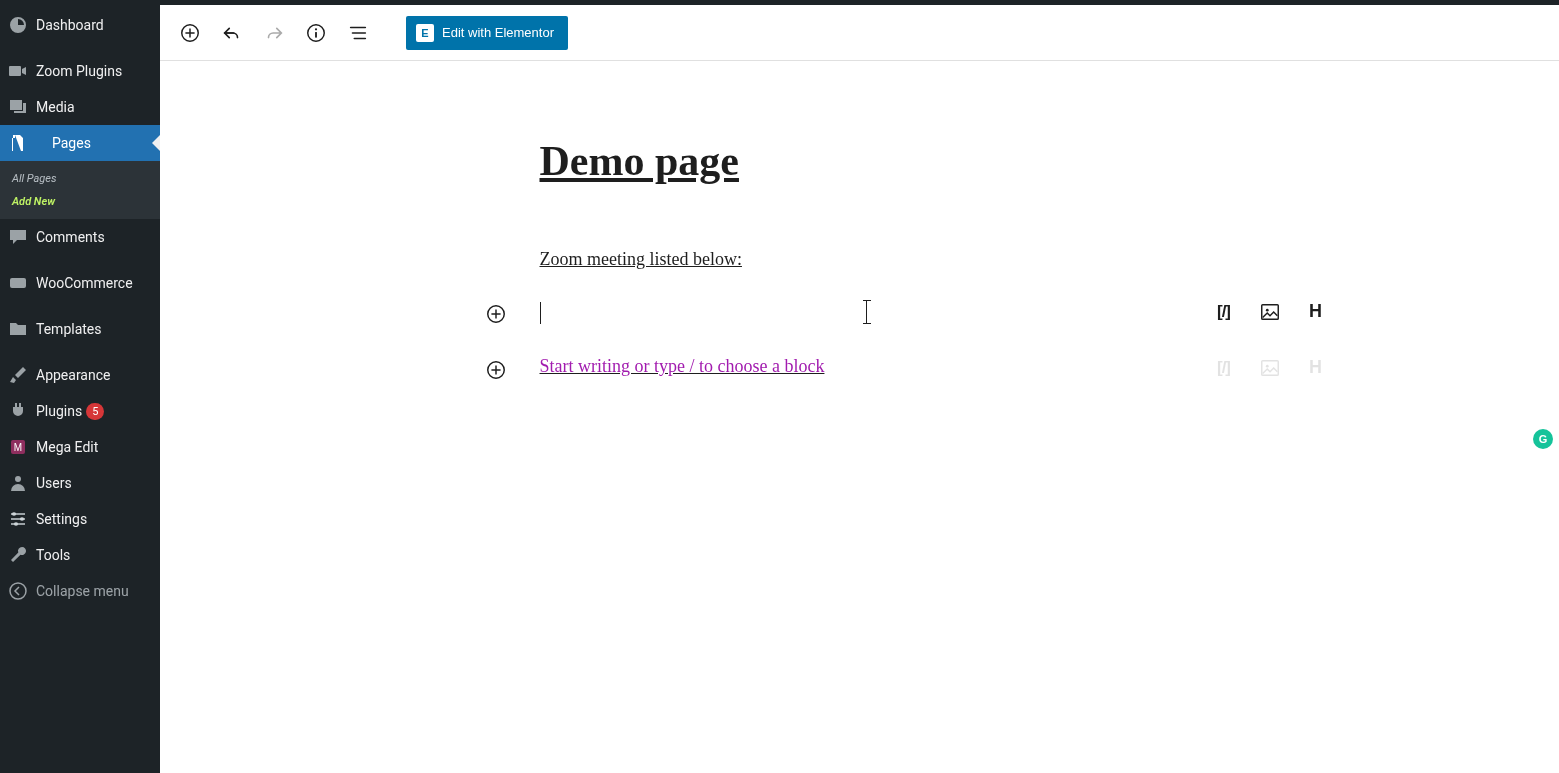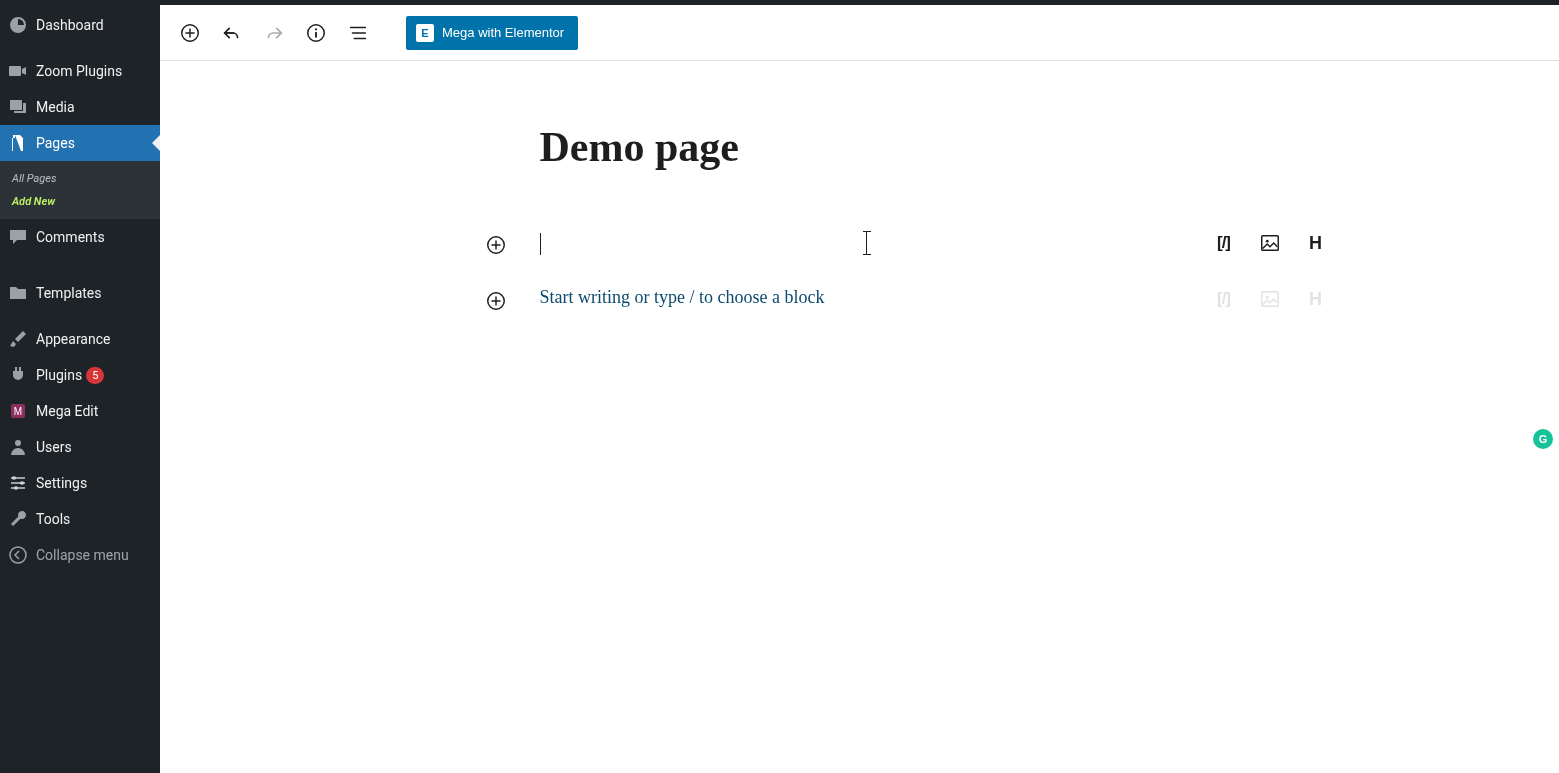--- a/index.html
+++ b/index.html
@@ -32,20 +32,21 @@
     padding: 8px 8px;
     cursor: pointer;
     color: #f0f0f1;
     min-height: 35px;
     position: relative;
   }
   .sidebar-item.first { padding-top: 10px; }
   .sidebar-item.active {
     background: #2271b1;
     color: #fff;
+    gap: 16px;
   }
   .sidebar-item.active::after {
     content: '';
     position: absolute;
     right: 0;
     top: 50%;
     transform: translateY(-50%);
     border: 8px solid transparent;
     border-right-color: #f0f0f1;
   }
@@ -146,23 +147,24 @@
   }
 
   .editor-canvas {
     flex: 1;
     overflow-y: auto;
     padding-top: 60px;
     position: relative;
   }
   .content-wrap {
     max-width: 640px;
-    margin: 2px auto;
+    margin: 16px auto;
     font-family: Georgia, "Times New Roman", serif;
     color: #1e1e1e;
+    text-decoration: underline;
   }
   .page-title {
     font-size: 42px;
     font-weight: 700;
     margin-bottom: 60px;
   }
   .paragraph-block {
     font-size: 18px;
     line-height: 1.6;
     margin-bottom: 26px;
@@ -239,21 +241,21 @@
     width: 24px;
     height: 24px;
     display: flex;
     align-items: center;
     justify-content: center;
     cursor: pointer;
     font-family: -apple-system, sans-serif;
   }
   .shortcut-btn svg { width: 22px; height: 22px; fill: currentColor; }
   .placeholder-text {
-    color: #0c4a6e;
+    color: #a21caf;
     font-size: 18px;
   }
   .grammarly-badge {
     position: absolute;
     right: 6px;
     top: 368px;
     width: 20px;
     height: 20px;
     border-radius: 50%;
     background: #15c39a;
@@ -311,20 +313,28 @@
   </div>
   <div class="sidebar-item">
     <span class="sidebar-icon">
         <svg viewBox="0 0 20 20">
           <path d="M2 3h16v10H9l-4 4v-4H2z"></path>
         </svg>
       </span>
     <span>Comments</span>
   </div>
   <div class="separator"></div>
+  <div class="sidebar-item">
+    <span class="sidebar-icon">
+        <svg viewBox="0 0 20 20">
+          <rect x="2" y="5" width="16" height="10" rx="2"></rect>
+        </svg>
+      </span>
+    <span>WooCommerce</span>
+  </div>
   <div class="separator"></div>
   <div class="sidebar-item">
     <span class="sidebar-icon">
         <svg viewBox="0 0 20 20">
           <path d="M2 4h6l2 2h8v10H2z"></path>
         </svg>
       </span>
     <span>Templates</span>
   </div>
   <div class="separator"></div>
@@ -419,27 +429,28 @@
           <rect x="11" y="11" width="2" height="6"></rect>
         </svg>
     </div>
     <div class="toolbar-btn">
       <svg viewBox="0 0 24 24">
           <path d="M4 6h16M6 12h14M8 18h12" stroke="currentColor" stroke-width="1.8" stroke-linecap="round"></path>
         </svg>
     </div>
     <button class="elementor-btn">
       <span class="elementor-icon-box">E</span>
-      <span>Mega with Elementor</span>
+      <span>Edit with Elementor</span>
     </button>
   </div>
 
   <div class="editor-canvas">
     <div class="content-wrap">
       <h1 class="page-title">Demo page</h1>
+      <p class="paragraph-block">Zoom meeting listed below:</p>
 
       <div class="block-row">
         <div class="add-block-btn">
           <svg viewBox="0 0 24 24">
               <circle cx="12" cy="12" r="9"></circle>
               <path d="M12 7v10M7 12h10"></path>
             </svg>
         </div>
         <div class="empty-paragraph caret">
           <div class="text-cursor">

